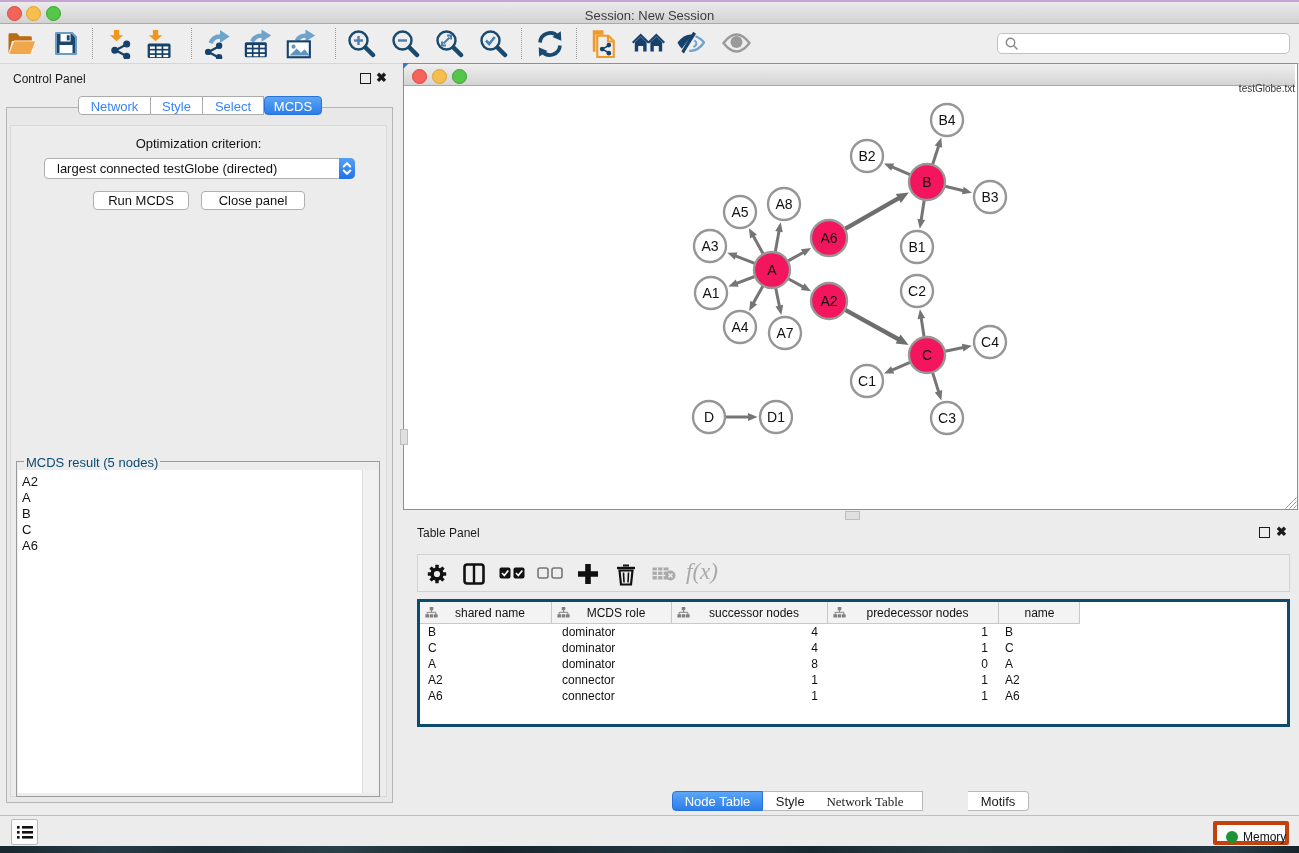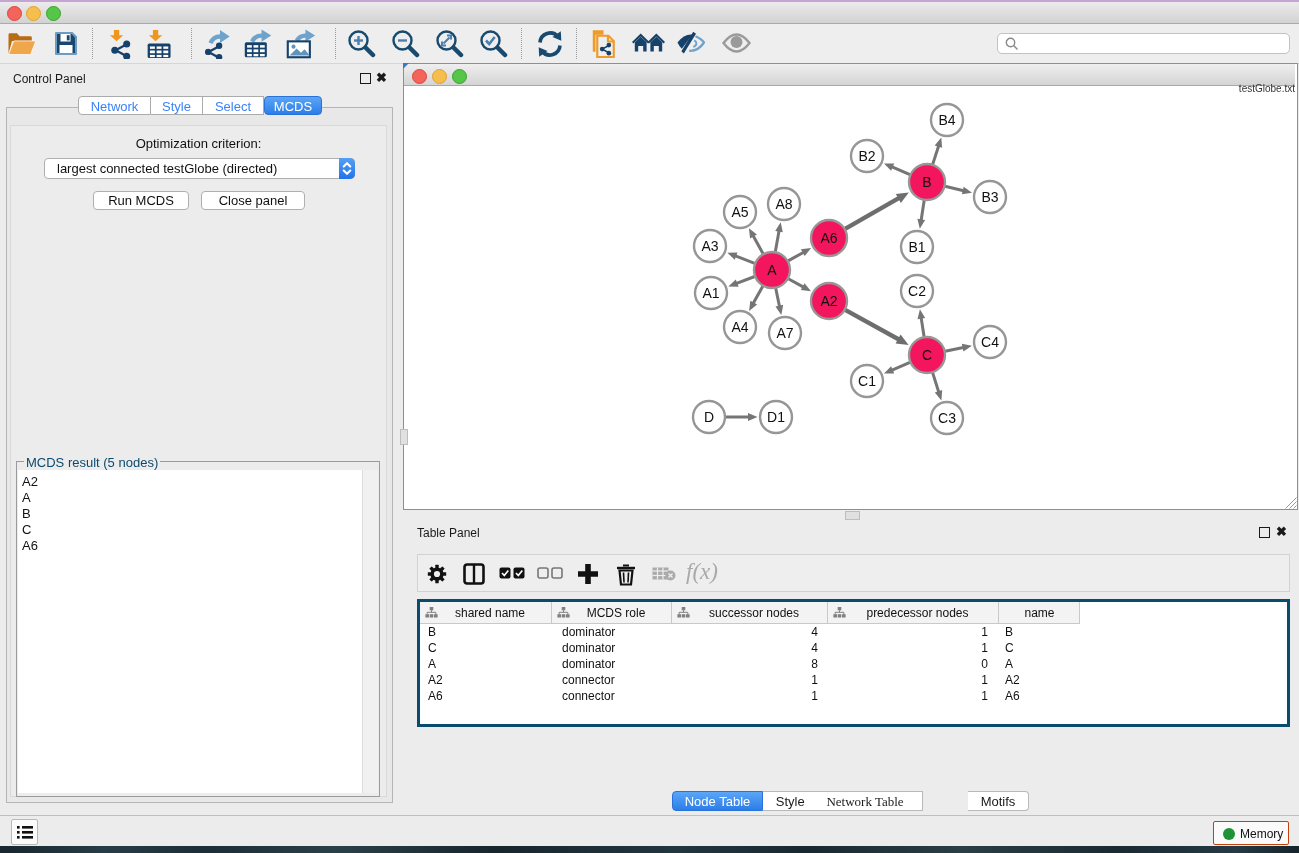--- a/index.html
+++ b/index.html
@@ -50,31 +50,32 @@
 #tbl{left:417px;top:599px;width:873px;height:128px;background:#fff;border:3px solid #0c4a6e;box-sizing:border-box;}
 #thead{position:absolute;left:0;top:0;width:660px;height:21px;background:#f3f3f3;border-bottom:1px solid #c9c9c9;}
 .hcell{position:absolute;top:0;height:21px;box-sizing:border-box;border-right:1px solid #c9c9c9;}
 .hlab{position:absolute;top:4px;width:100%;text-align:center;font-size:12px;color:#111;}
 .cell{position:absolute;font-size:12px;color:#111;}
 .tabb{position:absolute;top:791px;height:20px;line-height:19px;text-align:center;font-size:13px;
   color:#1a1a1a;background:#fff;border:1px solid #b9b9b9;box-sizing:border-box;}
 
 #statusbar{left:0;top:815px;width:1299px;height:31px;background:#ececec;border-top:1px solid #bfbfbf;box-sizing:border-box;}
 #listbtn{left:11px;top:819px;width:27px;height:26px;background:#fbfbfb;border:1px solid #b9b9b9;border-radius:2px;box-sizing:border-box;}
-#membtn{left:1213px;top:821px;width:76px;height:24px;background:#fafafa;border:1px solid #c2410c;border-radius:2px;box-sizing:border-box;}
+#membtn{left:1213px;top:821px;width:76px;height:24px;background:#fafafa;border:4px solid #c2410c;border-radius:2px;box-sizing:border-box;}
 #darkstrip{left:0;top:846px;width:1299px;height:7px;
   background:linear-gradient(90deg,#18262e,#263c46 8%,#1c2e38 16%,#2a4048 26%,#17252d 38%,#223640 52%,#182830 62%,#2a3e46 74%,#1a2a32 86%,#243a44 95%,#16242c);}
 </style>
 </head>
 <body>
 <div class="abs" id="topline"></div>
 <div class="abs" id="titlebar">
   <div class="tl" style="left:7px;top:4px;background:#f3645a;border:0.5px solid #e0443c;"></div>
   <div class="tl" style="left:26px;top:4px;background:#f6be4f;border:0.5px solid #e0a32e;"></div>
   <div class="tl" style="left:46px;top:4px;background:#56c64a;border:0.5px solid #36a428;"></div>
+  <div class="txt" id="title">Session: New Session</div>
 </div>
 <div class="abs" id="toolbar">
 
   <svg class="abs" style="left:7px;top:6px;" width="29" height="27" viewBox="0 0 29 27">
     <path d="M1.5 24 V4.5 q0-1.3 1.3-1.3 h7.2 l2.6 3.1 h10.9 q1.3 0 1.3 1.3 V11 H5 Z" fill="#b96c13"></path>
     <path d="M1.5 24.5 L6.3 11.8 q0.35-0.9 1.3-0.9 H27.5 q1.3 0 0.9 1.2 L24 23.6 q-0.35 0.9-1.3 0.9 Z" fill="#f0a64a" stroke="#fdfdfd" stroke-width="0.8"></path>
   </svg>
 
   <svg class="abs" style="left:53px;top:7px;" width="25" height="25" viewBox="0 0 25 25">
     <path d="M2 1 H19.5 L24 5.5 V23 q0 1-1 1 H3 q-1 0-1-1 V2 q0-1 1-1 Z" fill="#6d9cc2"></path>

